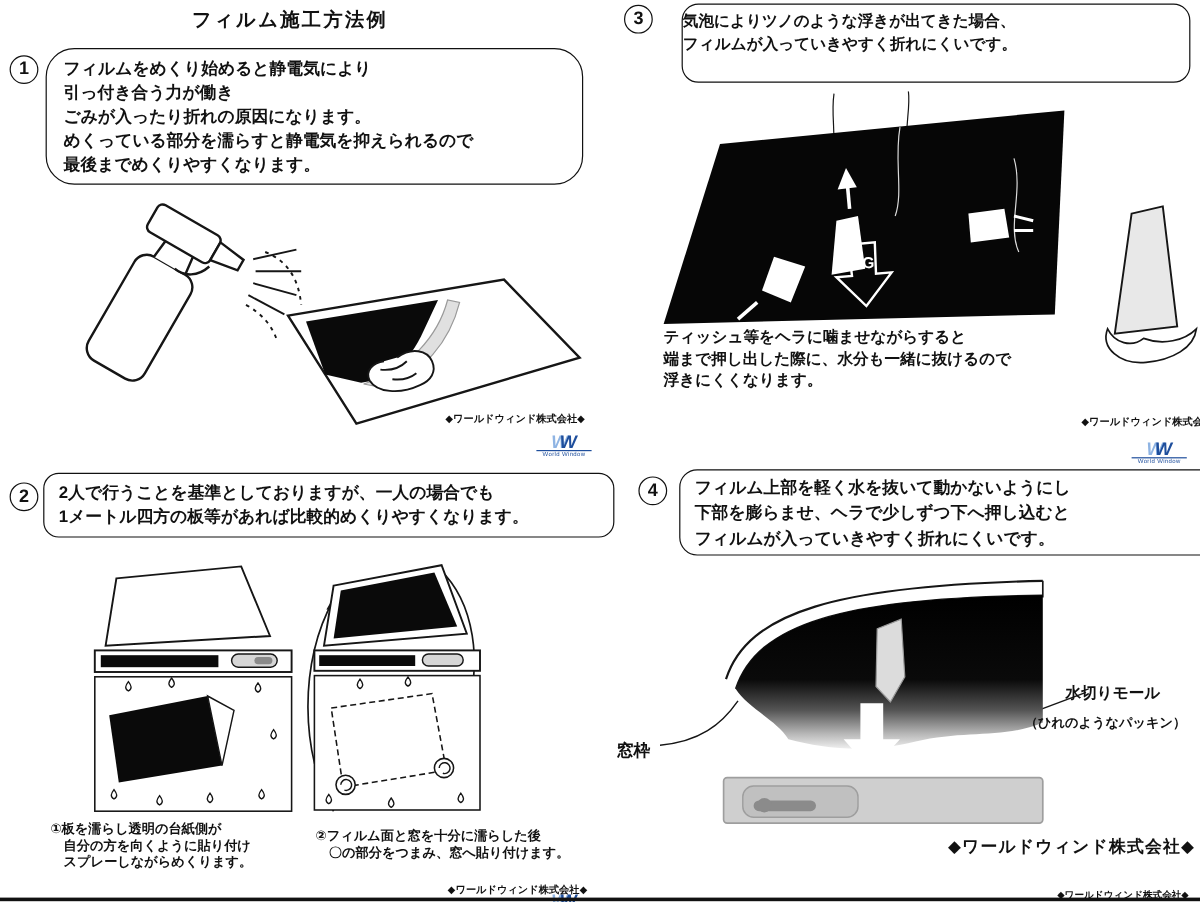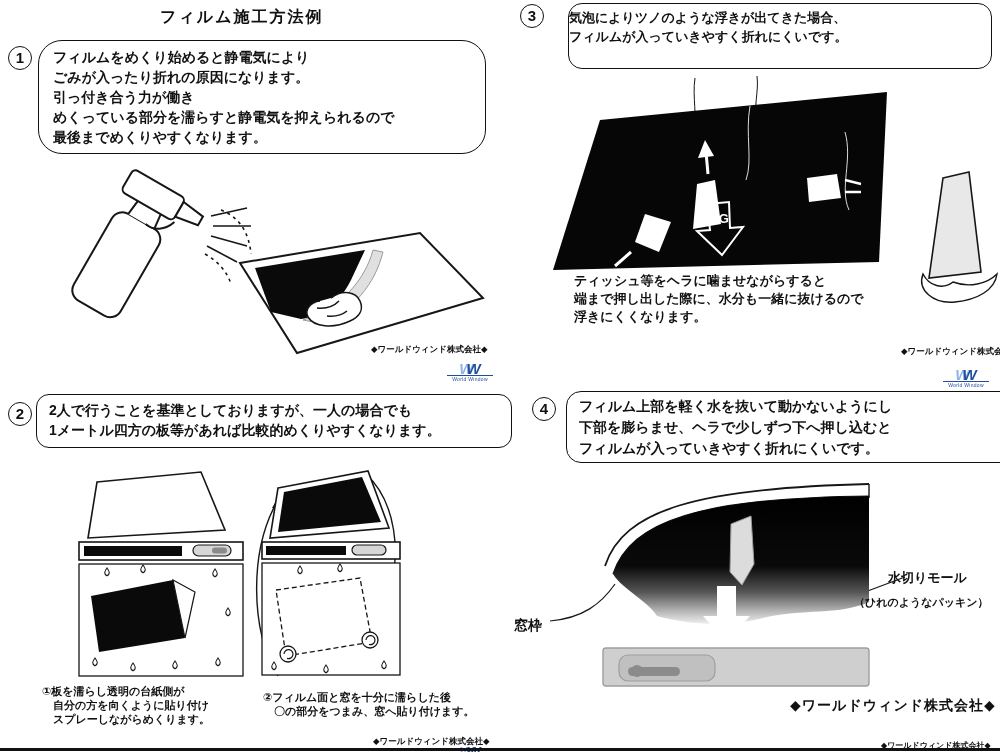--- a/index.html
+++ b/index.html
@@ -9,21 +9,21 @@
   .abs { position:absolute; }
   .title { font-size:16px; font-weight:bold; letter-spacing:2px; }
   .num { width:24px; height:24px; border:1.6px solid #111; border-radius:50%;
          text-align:center; line-height:21px; font-size:15px; font-weight:bold; background:#fff; }
   .bubble { border:1.8px solid #111; background:#fff; font-weight:bold; }
   .bubble .line { display:block; white-space:nowrap; }
   .b1 { border-radius:24px; padding:6px 14px; font-size:14px; line-height:20px; }
   .b2 { border-radius:13px; padding:5px 12px; font-size:14px; line-height:20px; }
   .b3 { border-radius:14px; padding:4px 0; font-size:13px; line-height:19px; }
   .b4 { border-radius:15px; padding:4px 12px; font-size:14px; line-height:21px; }
-  .note { font-size:13px; font-weight:bold; line-height:18px; white-space:nowrap;margin-left:21px; }
+  .note { font-size:13px; font-weight:bold; line-height:18px; white-space:nowrap; }
   .cap  { font-size:11px; font-weight:bold; line-height:14px; white-space:nowrap; }
   .company { font-size:8.5px; font-weight:bold; white-space:nowrap; }
   .company-large { font-size:14px; font-weight:bold; white-space:nowrap; letter-spacing:1px; }
   .ww { width:46px; text-align:center;margin-top:48px; }
   .ww .marks { font-size:15px; font-weight:bold; font-style:italic; line-height:13px; }
   .ww .w1 { color:#8fb4e3; }
   .ww .w2 { color:#1e4e9c; margin-left:-7px; }
   .ww .sub { font-size:5px; color:#1e4e9c; letter-spacing:0.3px; border-top:1px solid #1e4e9c; }
   .flabel { font-weight:bold; white-space:nowrap; }
   .rule { background:#111; }
@@ -44,22 +44,22 @@
         <stop offset="1" stop-color="#efefef"></stop>
       </linearGradient>
     </defs>
   </svg>
 
   <div class="abs title" style="left:160px;top:7px">フィルム施工方法例</div>
 
   <div class="abs num" style="left:8px;top:46px">1</div>
   <div class="abs bubble b1" style="left:38px;top:40px;width:448px;height:114px">
     <span class="line">フィルムをめくり始めると静電気により</span>
+    <span class="line">引っ付き合う力が働き</span>
     <span class="line">ごみが入ったり折れの原因になります。</span>
-    <span class="line">引っ付き合う力が働き</span>
     <span class="line">めくっている部分を濡らすと静電気を抑えられるので</span>
     <span class="line">最後までめくりやすくなります。</span>
   </div>
 
   <svg class="abs" style="left:35px;top:158px" width="460" height="205" viewBox="0 0 460 205">
     <g transform="rotate(30 95 95)" fill="#fff" stroke="#161616" stroke-width="2">
       <rect x="62" y="62" width="54" height="100" rx="12"></rect>
       <path d="M74 62 L76 44 L102 44 L104 62"></path>
       <rect x="56" y="20" width="60" height="26" rx="5"></rect>
       <path d="M116 24 L140 27 L140 37 L116 41 Z"></path>

